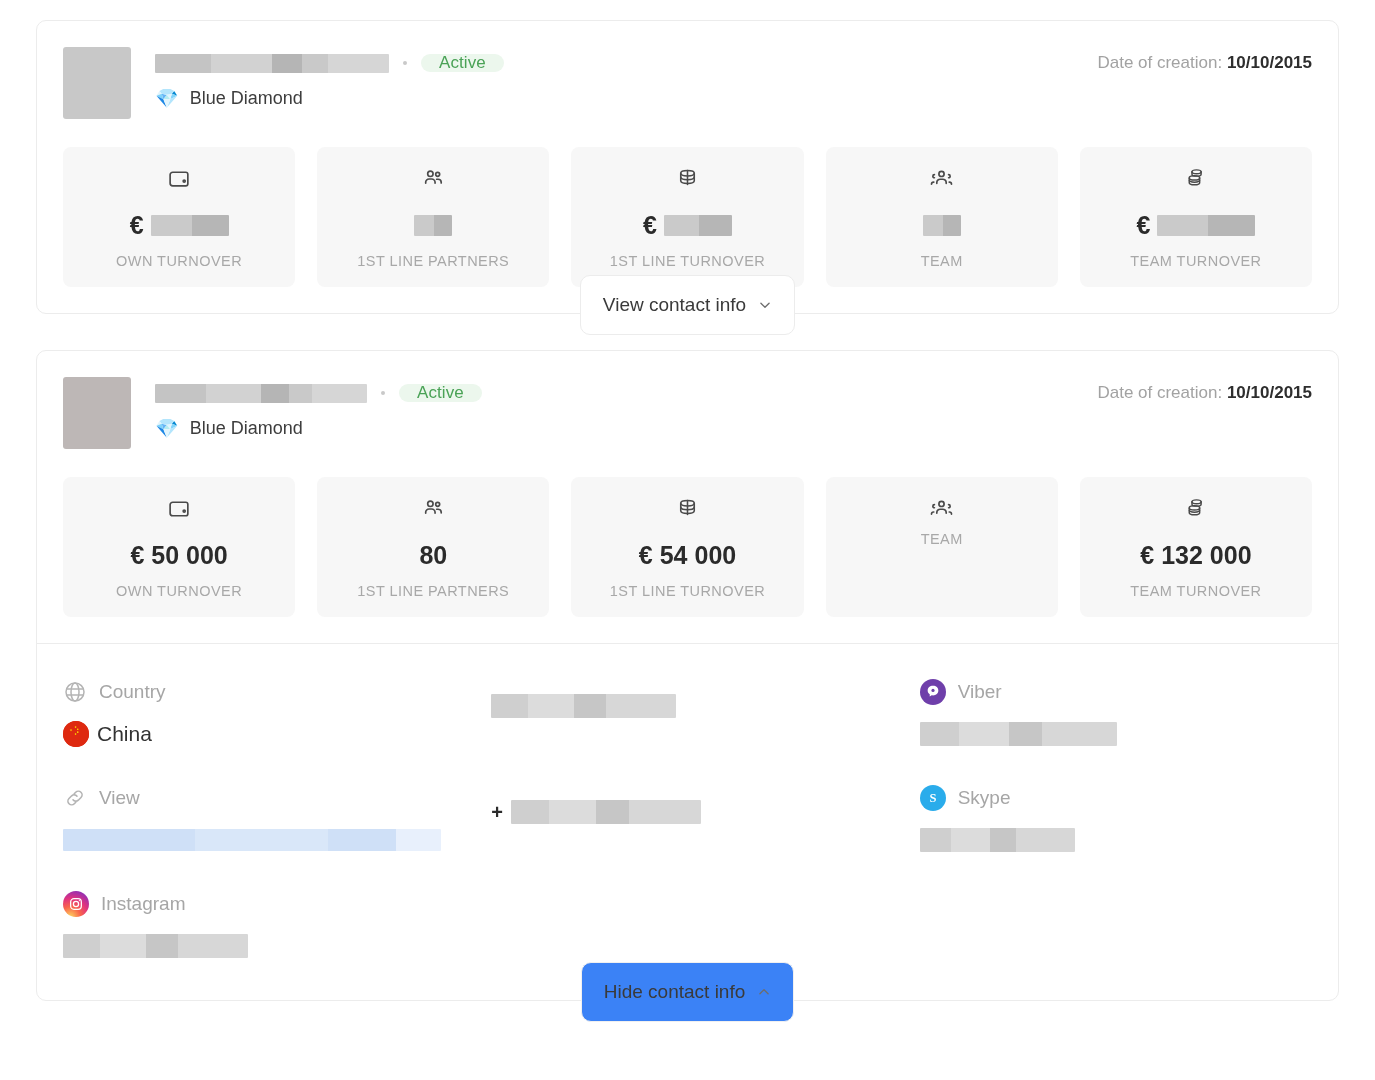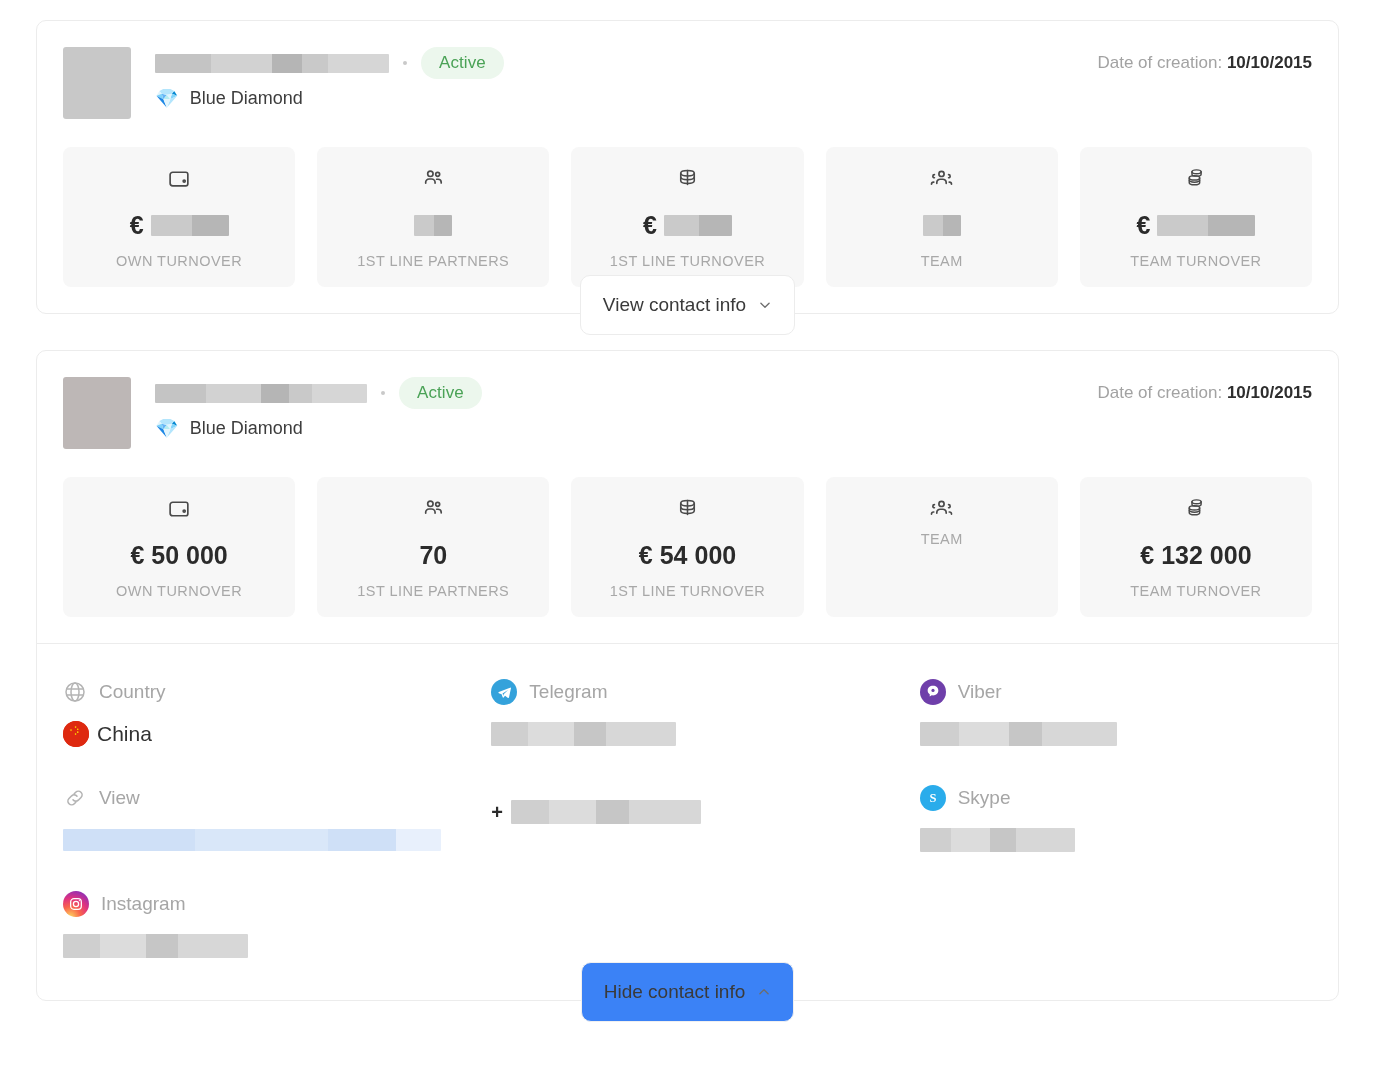--- a/index.html
+++ b/index.html
@@ -79,21 +79,21 @@
     width: 4px; height: 4px; border-radius: 50%;
     background: #c9c9c9;
     margin: 0 14px;
     flex: 0 0 auto;
   }
 
   .badge {
     display: inline-flex;
     align-items: center;
     justify-content: center;
-    height: 32px;
+    height: 18px;
     padding: 0 18px;
     border-radius: 16px;
     background: #ecf7ed;
     color: #4aa256;
     font-size: 17px;
     letter-spacing: .1px;
   }
 
   .rank-row {
     display: flex;
@@ -464,21 +464,21 @@
       <div class="stat">
         <div class="stat-icon">
           <svg width="25" height="25" viewBox="0 0 24 24" fill="none" stroke="currentColor" stroke-width="1.6" stroke-linecap="round" stroke-linejoin="round">
             <circle cx="9" cy="7.5" r="2.6"></circle>
             <circle cx="16" cy="8" r="1.9"></circle>
             <path d="M4.5 16.5v-.8A3.2 3.2 0 0 1 7.7 12.5h2.6a3.2 3.2 0 0 1 3.2 3.2v.8"></path>
             <path d="M15 12.7h1.4a3 3 0 0 1 3 3v.6"></path>
           </svg>
         </div>
         <div class="stat-value">
-          <span>70</span>
+          <span>80</span>
         </div>
         <div class="stat-label">1ST LINE PARTNERS</div>
       </div>
 
       <div class="stat">
         <div class="stat-icon">
           <svg width="25" height="25" viewBox="0 0 24 24" fill="none" stroke="currentColor" stroke-width="1.5" stroke-linecap="round" stroke-linejoin="round">
             <ellipse cx="12" cy="7" rx="6.5" ry="2.6"></ellipse>
             <path d="M5.5 7v3.6c0 1.44 2.91 2.6 6.5 2.6s6.5-1.16 6.5-2.6V7"></path>
             <path d="M5.5 10.6v3.6c0 1.44 2.91 2.6 6.5 2.6s6.5-1.16 6.5-2.6v-3.6"></path>
@@ -556,28 +556,20 @@
                   <circle cx="13.6" cy="10.3" r="0.75"></circle>
                   <circle cx="11.6" cy="12.1" r="0.75"></circle>
                 </g>
               </svg>
             </span>
             <span class="text">China</span>
           </div>
         </div>
 
         <div class="cfield">
-          <div class="cfield-head">
-            <span class="brand telegram">
-              <svg width="15" height="15" viewBox="0 0 24 24" fill="#ffffff">
-                <path d="M21 4.2 2.9 11.1c-.9.35-.88 1.63.03 1.95l4.45 1.55 1.7 5.1c.2.62 1 .78 1.43.29l2.43-2.76 4.6 3.38c.6.44 1.45.11 1.6-.62l3.2-14.9c.16-.76-.6-1.38-1.34-1.09zM8.9 13.6l8.8-5.45-7.1 6.5-.35 3.1z"></path>
-              </svg>
-            </span>
-            <span class="cfield-label">Telegram</span>
-          </div>
           <div class="cfield-val">
             <span class="fredact w185"></span>
           </div>
         </div>
 
         <div class="cfield">
           <div class="cfield-head">
             <span class="brand viber">
               <svg width="16" height="16" viewBox="0 0 24 24" fill="#ffffff">
                 <path d="M12 2.6c-4.7 0-8 2.9-8 7.1 0 2.5 1.2 4.5 3.1 5.7v3.4l2.9-1.9c.65.12 1.3.18 2 .18 4.7 0 8-2.9 8-7.3S16.7 2.6 12 2.6z"></path>

